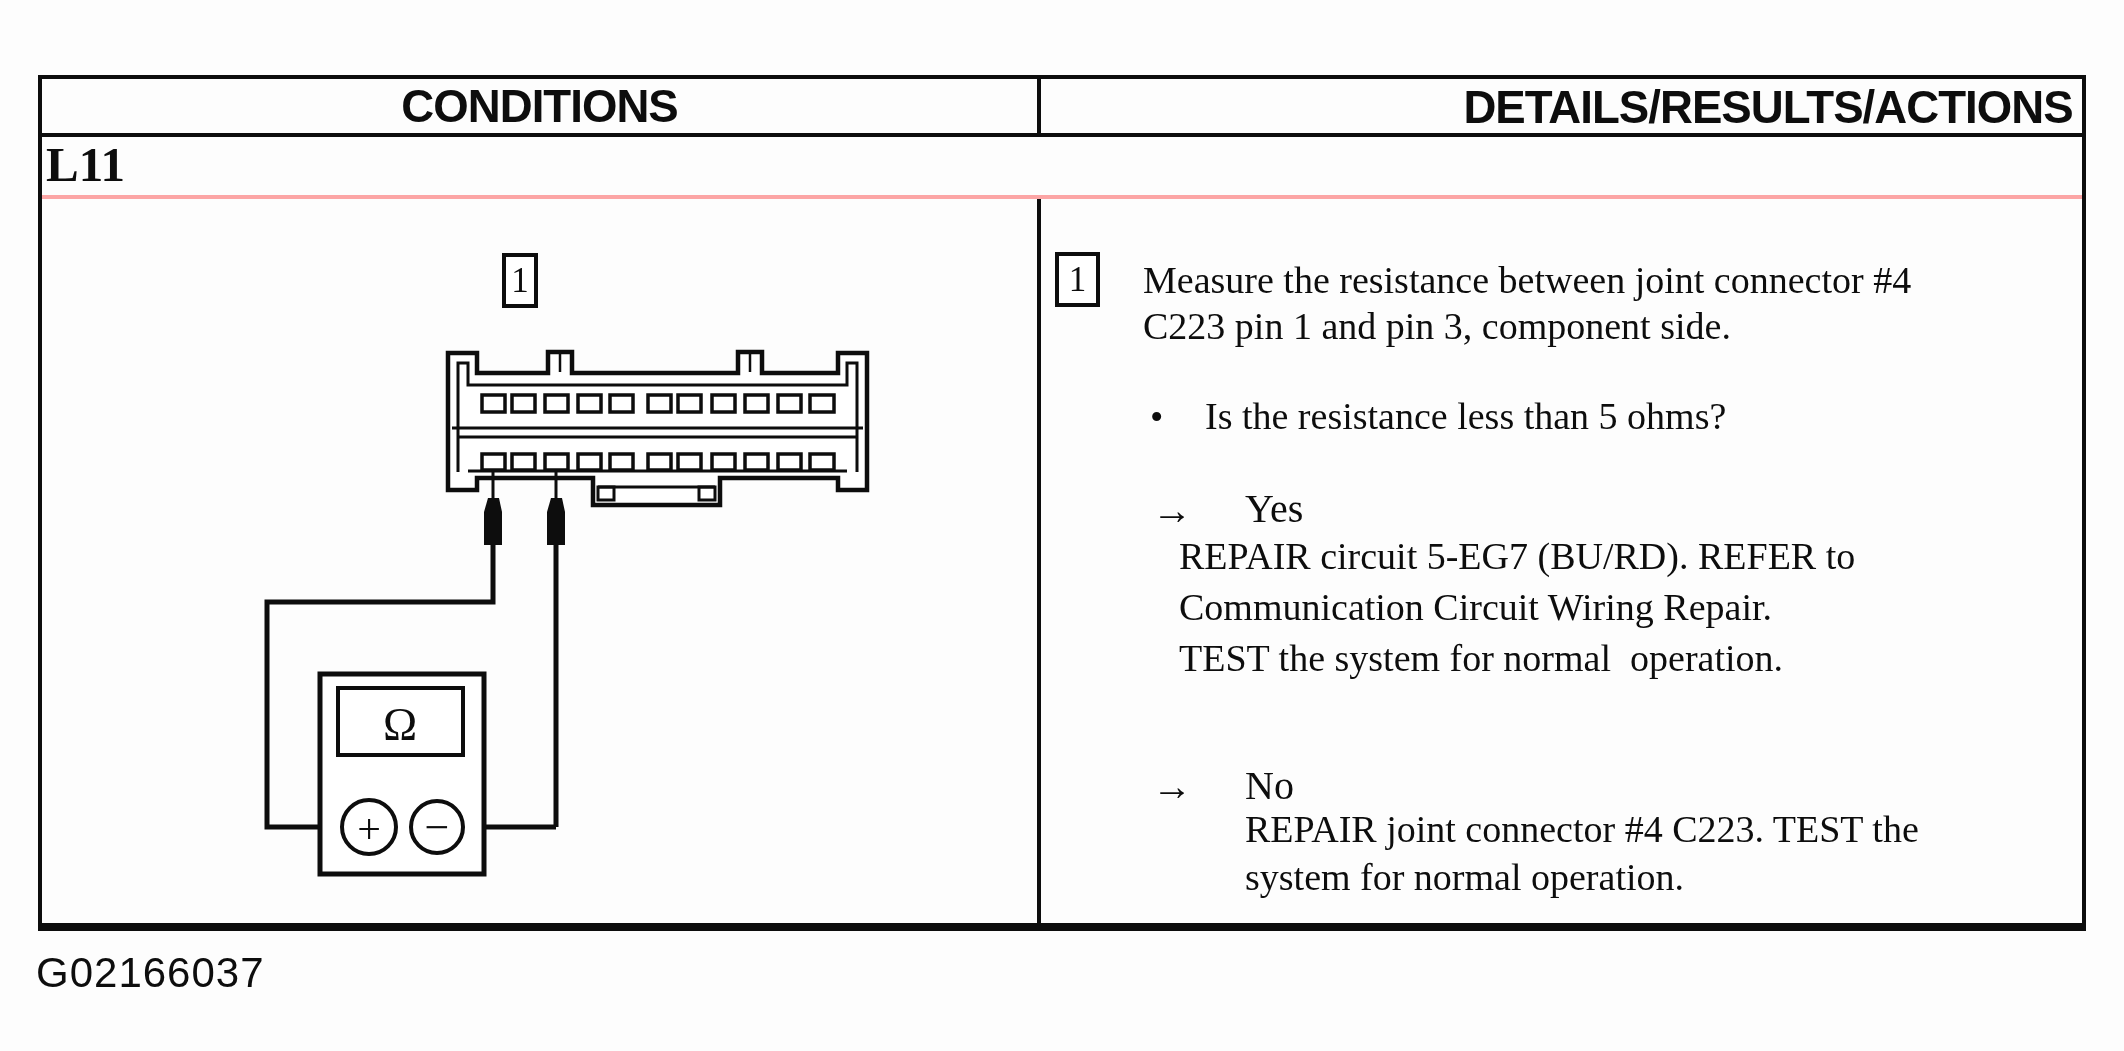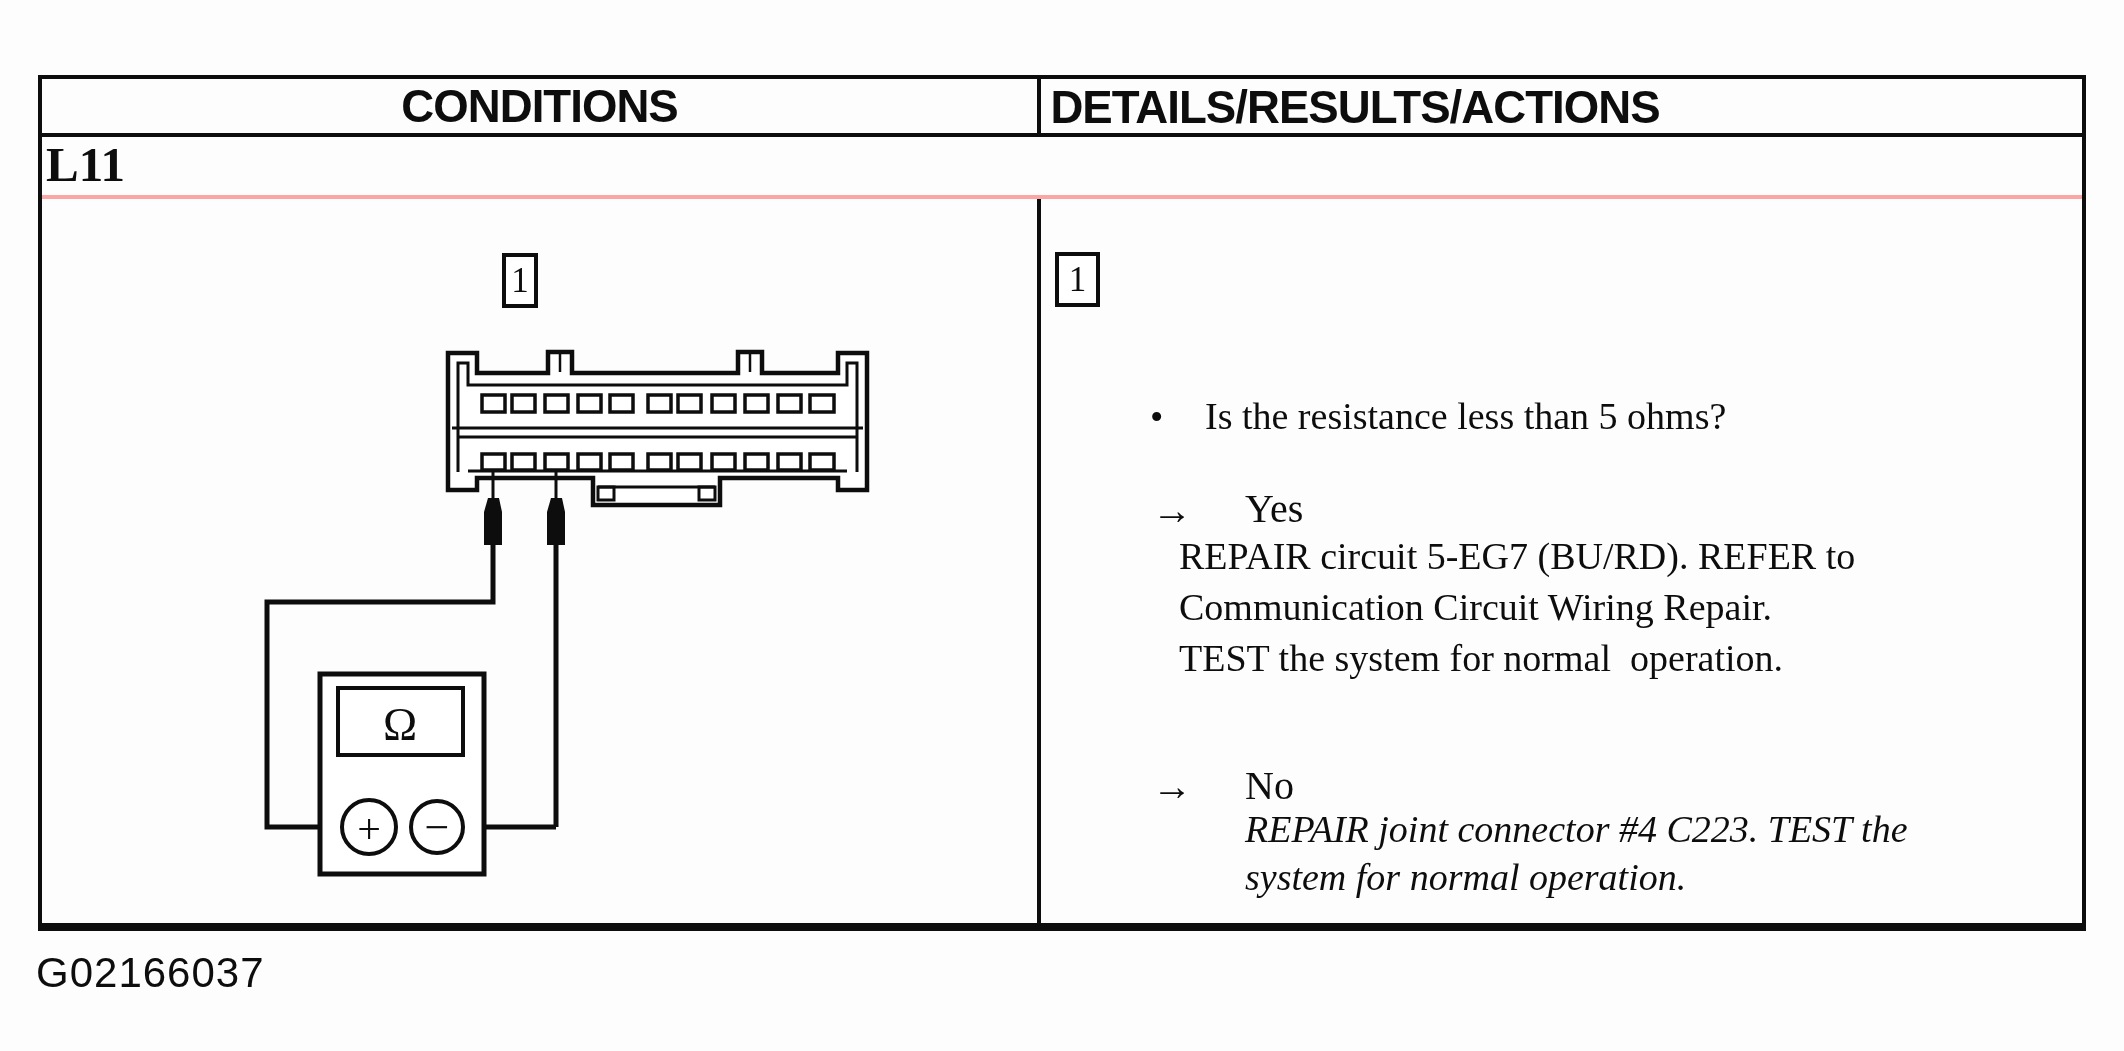--- a/index.html
+++ b/index.html
@@ -7,21 +7,21 @@
     position:relative;width:2124px;height:1051px;background:#fdfdfd;
     font-family:"Liberation Serif",serif;color:#0d0d0d;overflow:hidden;
   }
   .frame{
     position:absolute;left:38px;top:75px;width:2048px;height:856px;
     border:4px solid #0d0d0d;border-bottom-width:8px;box-sizing:border-box;
   }
   .row-header{display:flex;height:58px;border-bottom:4px solid #0d0d0d;box-sizing:border-box;}
   .cell-cond{width:999px;border-right:4px solid #0d0d0d;box-sizing:border-box;
     display:flex;align-items:flex-end;justify-content:center;}
-  .cell-det{flex:1;display:flex;align-items:center;justify-content:flex-start;}
+  .cell-det{flex:1;display:flex;align-items:center;justify-content:flex-end;}
   .hdr-text{
     font-family:"Liberation Sans",sans-serif;font-weight:bold;font-size:47px;
     letter-spacing:-1px;transform:scaleX(.97);white-space:nowrap;
   }
   .row-title{position:relative;height:62px;border-bottom:4px solid #fca5a5;box-sizing:border-box;}
   .title-id{position:absolute;left:4px;top:0;line-height:56px;font-size:49px;font-weight:bold;}
   .title-text{position:absolute;left:120px;top:0;line-height:56px;font-size:46px;white-space:nowrap;}
   .row-body{display:flex;height:724px;}
   .body-left{width:999px;border-right:4px solid #0d0d0d;box-sizing:border-box;}
   .body-right{flex:1;}
@@ -139,30 +139,32 @@
   </div>
 
   <div class="callout" style="left:502px;top:253px;width:36px;height:55px;">
     <span>1</span>
   </div>
 
   <div class="callout" style="left:1055px;top:252px;width:45px;height:55px;">
     <span>1</span>
   </div>
 
+  <div class="txt" style="left:1143px;top:257px;width:960px;">Measure the resistance between joint connector #4
+C223 pin 1 and pin 3, component side.</div>
 
   <div class="txt" style="left:1150px;top:394px;">•</div>
   <div class="txt" style="left:1205px;top:393px;width:900px;">Is the resistance less than 5 ohms?</div>
 
   <div class="arrow" style="left:1152px;top:488px;">→</div>
   <div class="result-label" style="left:1245px;top:486px;">Yes</div>
   <div class="txt" style="left:1179px;top:531px;width:860px;line-height:51px;">REPAIR circuit 5-EG7 (BU/RD). REFER to
 Communication Circuit Wiring Repair.
 TEST the system for normal  operation.</div>
 
   <div class="arrow" style="left:1152px;top:764px;">→</div>
   <div class="result-label" style="left:1245px;top:763px;">No</div>
-  <div class="txt" style="left:1245px;top:806px;width:860px;line-height:47.5px;font-style:italic;">REPAIR joint connector #4 C223. TEST the
+  <div class="txt" style="left:1245px;top:806px;width:860px;line-height:47.5px;">REPAIR joint connector #4 C223. TEST the
 system for normal operation.</div>
 
   <div class="figure-id">G02166037</div>
 
 </div>
 
 </body></html>

